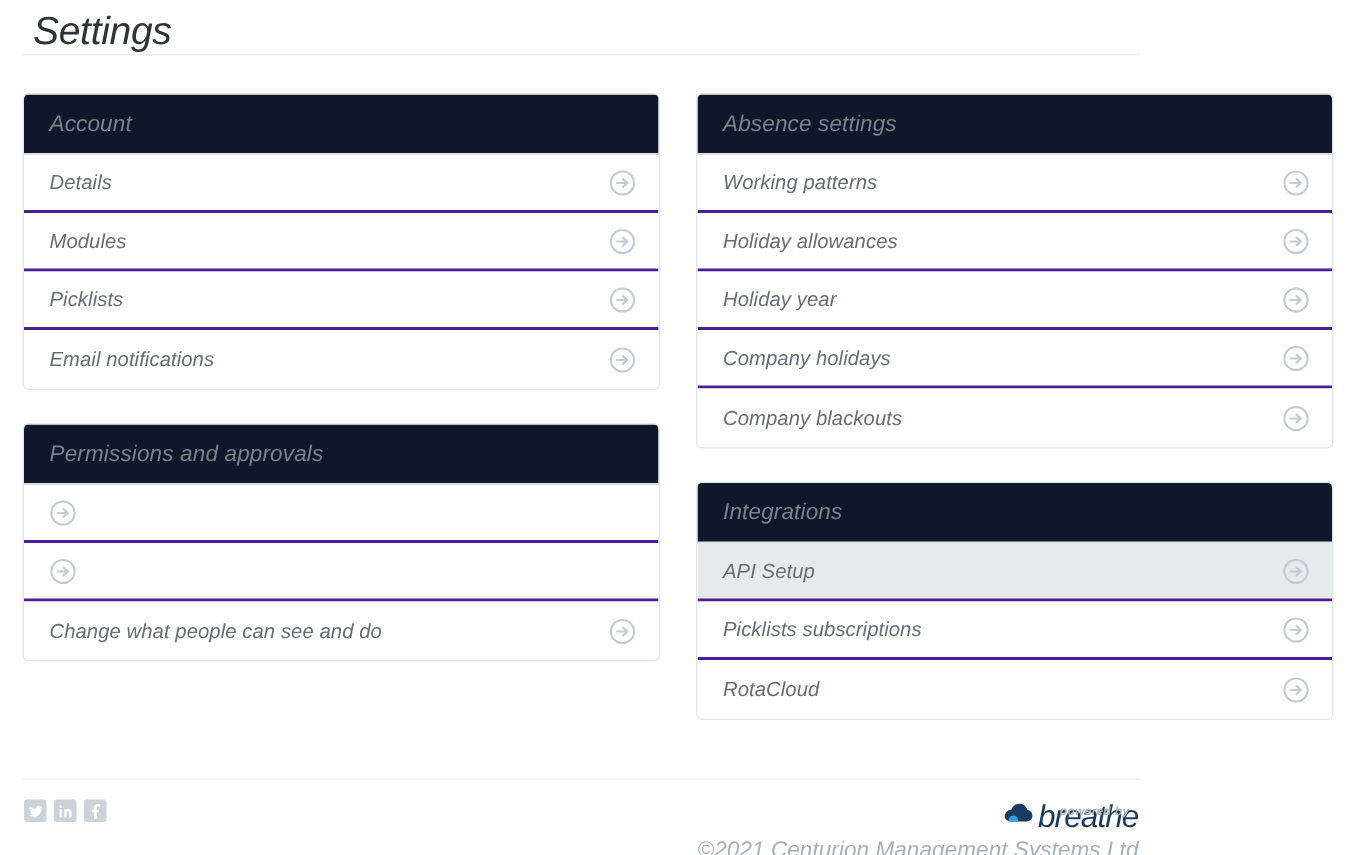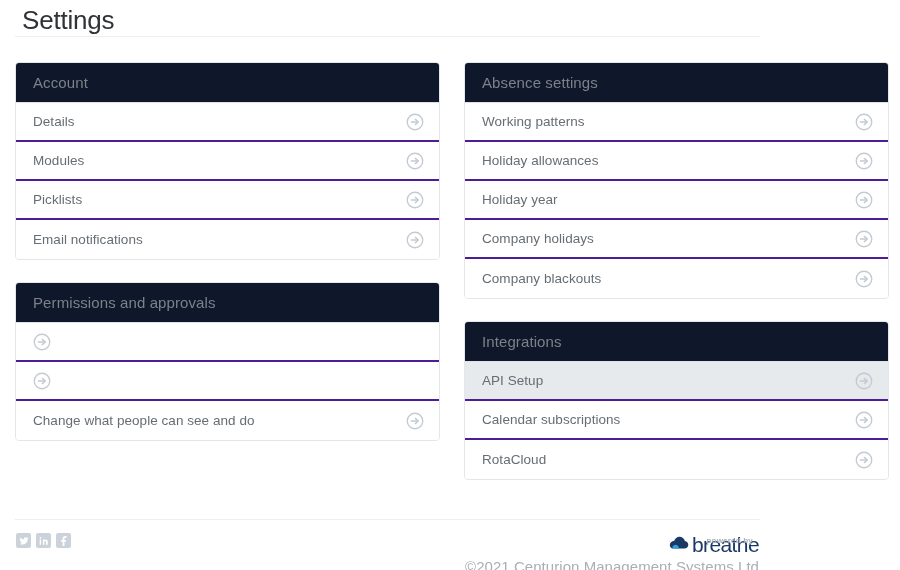--- a/index.html
+++ b/index.html
@@ -10,20 +10,21 @@
     background: #ffffff;
     font-family: "Liberation Sans", sans-serif;
     overflow: hidden;
   }
 
   .page {
     position: relative;
     width: 772px;
     height: 570px;
     background: #ffffff;
+    font-style: italic;
   }
 
   
   .page-header {
     padding: 4px 0 0 22px;
     height: 37px;
   }
   .page-title {
     font-size: 26px;
     font-weight: 400;
@@ -332,21 +333,21 @@
             <span class="card-row-label">API Setup</span>
             <span>
               <svg class="arrow-icon" viewBox="0 0 20 20">
                 <circle cx="10" cy="10" r="8.6" fill="none" stroke="#c4cad1" stroke-width="1.5"></circle>
                 <path d="M6 10h7.2" stroke="#c4cad1" stroke-width="1.6" stroke-linecap="round"></path>
                 <path d="M10.4 7.1 13.6 10l-3.2 2.9" fill="none" stroke="#c4cad1" stroke-width="1.6" stroke-linecap="round" stroke-linejoin="round"></path>
               </svg>
             </span>
           </div>
           <div class="card-row">
-            <span class="card-row-label">Calendar subscriptions</span>
+            <span class="card-row-label">Picklists subscriptions</span>
             <span>
               <svg class="arrow-icon" viewBox="0 0 20 20">
                 <circle cx="10" cy="10" r="8.6" fill="none" stroke="#c4cad1" stroke-width="1.5"></circle>
                 <path d="M6 10h7.2" stroke="#c4cad1" stroke-width="1.6" stroke-linecap="round"></path>
                 <path d="M10.4 7.1 13.6 10l-3.2 2.9" fill="none" stroke="#c4cad1" stroke-width="1.6" stroke-linecap="round" stroke-linejoin="round"></path>
               </svg>
             </span>
           </div>
           <div class="card-row">
             <span class="card-row-label">RotaCloud</span>

